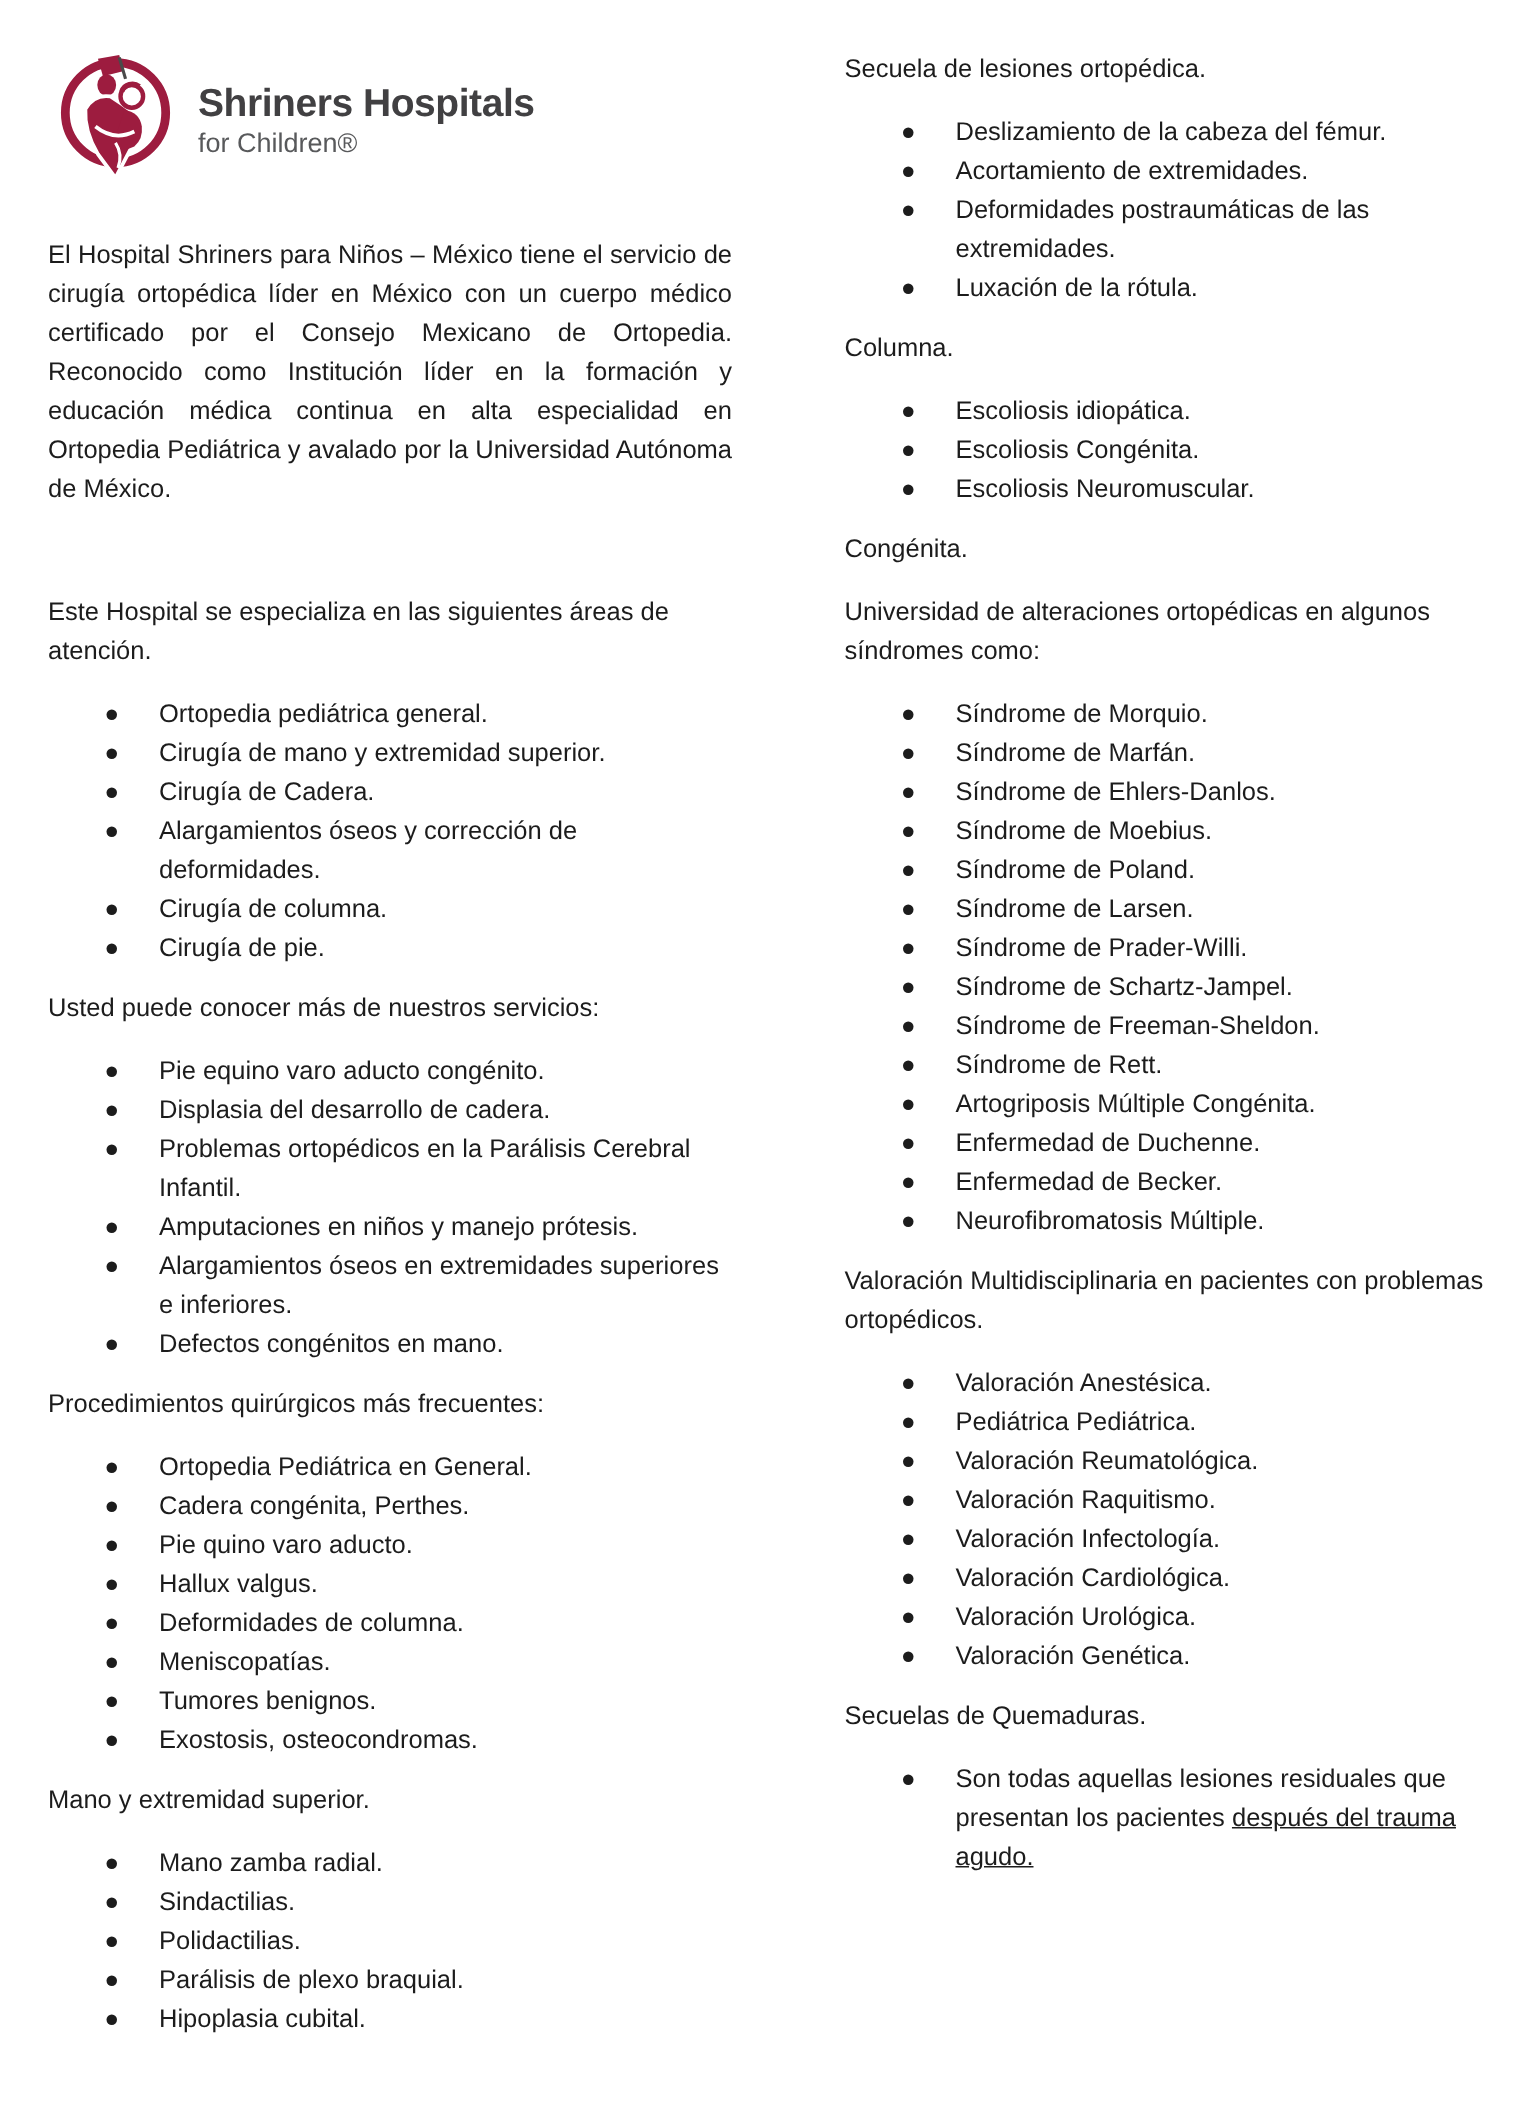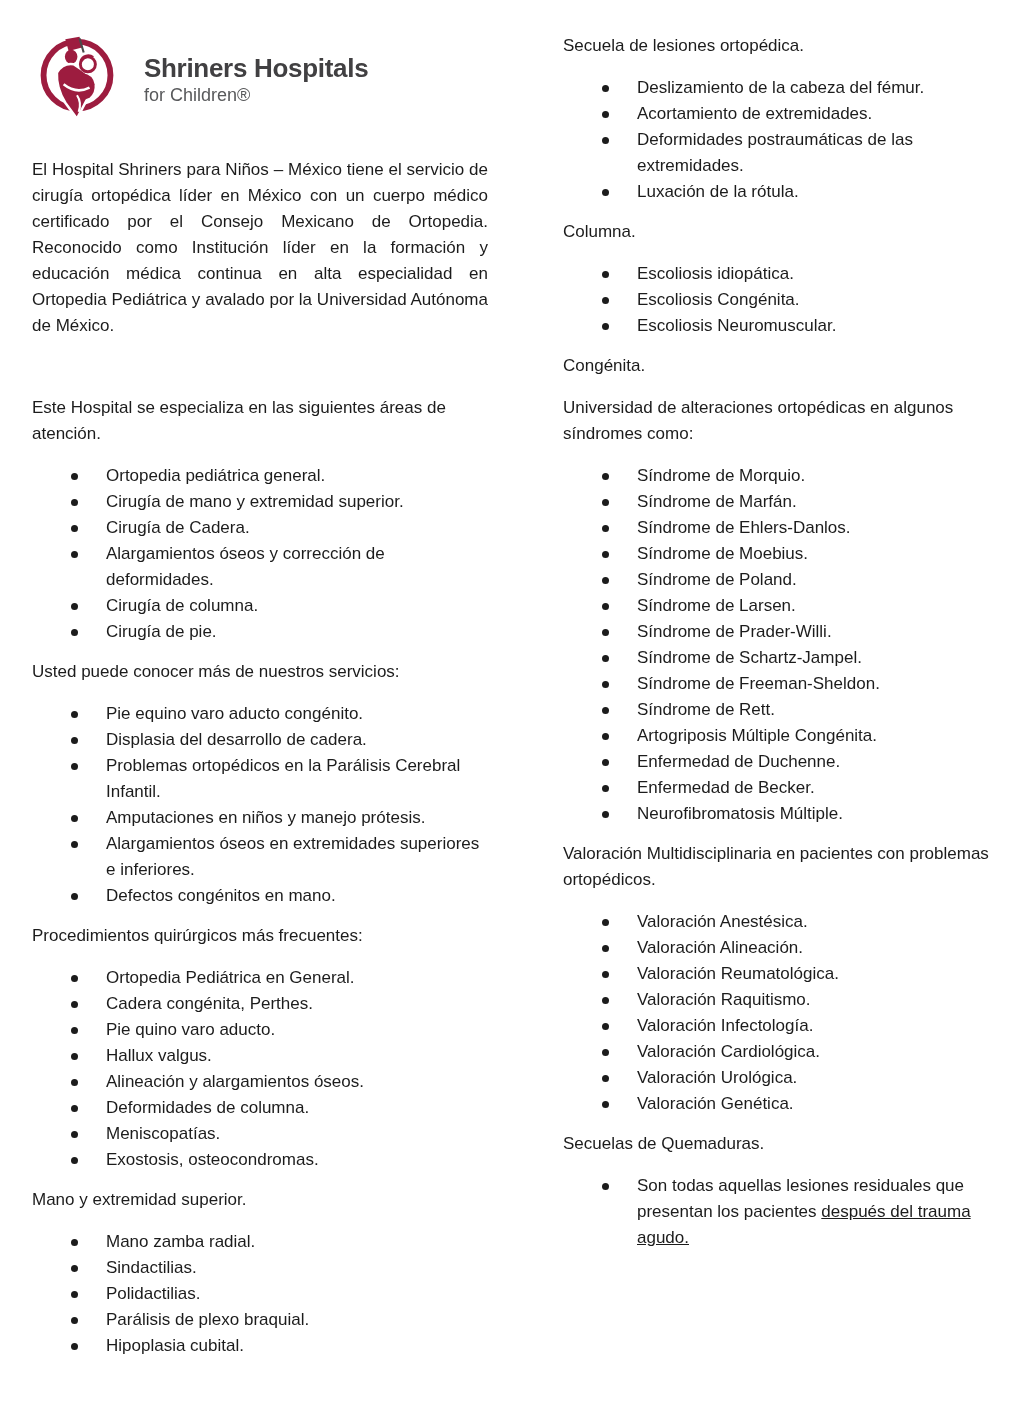--- a/index.html
+++ b/index.html
@@ -7,21 +7,21 @@
     width:1020px; height:1404px; overflow:hidden;
     font-family:"Liberation Sans", sans-serif;
     color:#1c1c1c; font-size:17px; line-height:26px;
     -webkit-font-smoothing:antialiased;
   }
   .page { box-sizing:border-box; width:1020px; height:1404px; padding:33px 15px 0 32px; display:flex; }
   .col { flex:none; }
   .col-left { width:456px; margin-right:75px; }
   .col-right { width:442px; }
 
-  .logo { display:flex; align-items:center; gap:24px; margin:2px 0 30px 2px; }
+  .logo { display:flex; align-items:center; gap:12px; margin:2px 0 30px 2px; }
   .emblem { width:86px; height:92px; flex:none; }
   .brand1 { font-weight:bold; font-size:26px; line-height:28px; color:#414042; letter-spacing:-0.3px; }
   .brand2 { font-size:18px; line-height:26px; color:#58595b; }
 
   .para { margin:0 0 16px; }
   .intro { text-align:justify; margin-bottom:56px; }
 
   ul.blist { list-style:none; margin:0 0 14px; padding:0; }
   ul.blist li { position:relative; padding-left:74px; }
   ul.blist li::before {
@@ -80,23 +80,23 @@
         <li>Defectos congénitos en mano.</li>
       </ul>
 
     <p class="para">Procedimientos quirúrgicos más frecuentes:</p>
     <ul class="blist">
 
     <li>Ortopedia Pediátrica en General.</li>
         <li>Cadera congénita, Perthes.</li>
         <li>Pie quino varo aducto.</li>
         <li>Hallux valgus.</li>
-        <li>Alineación y alargamientos óseos.</li>
         <li>Deformidades de columna.</li>
         <li>Meniscopatías.</li>
+        <li>Tumores benignos.</li>
         <li>Exostosis, osteocondromas.</li>
       </ul>
 
     <p class="para">Mano y extremidad superior.</p>
     <ul class="blist">
 
     <li>Mano zamba radial.</li>
         <li>Sindactilias.</li>
         <li>Polidactilias.</li>
         <li>Parálisis de plexo braquial.</li>
@@ -141,21 +141,21 @@
         <li>Artogriposis Múltiple Congénita.</li>
         <li>Enfermedad de Duchenne.</li>
         <li>Enfermedad de Becker.</li>
         <li>Neurofibromatosis Múltiple.</li>
       </ul>
 
     <p class="para">Valoración Multidisciplinaria en pacientes con problemas ortopédicos.</p>
     <ul class="blist">
 
     <li>Valoración Anestésica.</li>
-        <li>Valoración Alineación.</li>
+        <li>Pediátrica Pediátrica.</li>
         <li>Valoración Reumatológica.</li>
         <li>Valoración Raquitismo.</li>
         <li>Valoración Infectología.</li>
         <li>Valoración Cardiológica.</li>
         <li>Valoración Urológica.</li>
         <li>Valoración Genética.</li>
       </ul>
 
     <p class="para">Secuelas de Quemaduras.</p>
     <ul class="blist">

